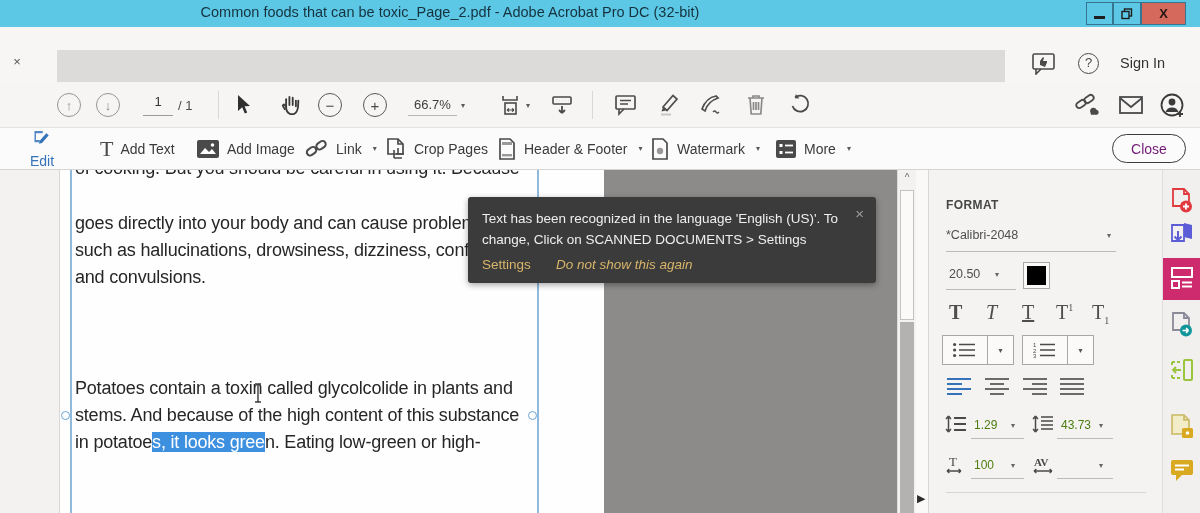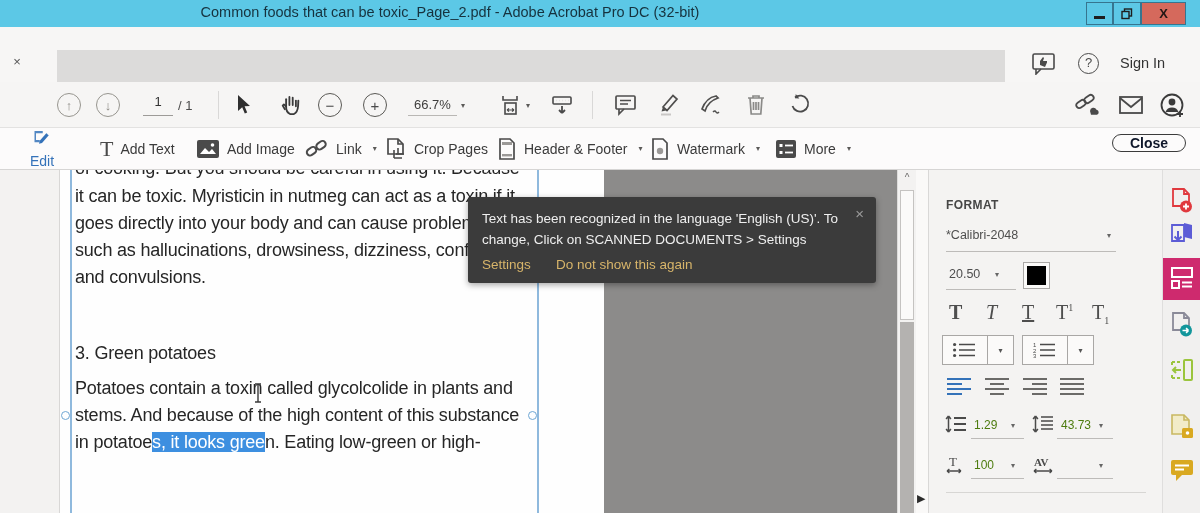--- a/index.html
+++ b/index.html
@@ -29,21 +29,21 @@
   .circle-btn { width:24px; height:24px; border:1.4px solid #97958F; border-radius:50%; display:flex; align-items:center; justify-content:center; font-size:13px; color:#8A8883; }
   .circle-dark { border-color:#5A5955; color:#4A4A4A; font-size:15px; }
   #page-num { width:30px; height:22px; border-bottom:1px solid #9D9B98; text-align:center; font-size:13px; color:#333; background:transparent; }
   .zoomtxt { font-size:13px; color:#3F3E3D; border-bottom:1px solid #B9B7B4; padding:2px 6px 3px 6px; }
   .caret { font-size:8px; color:#5B5A58; margin-left:4px; }
 
   
   #editbar { position:absolute; left:0; top:128px; width:1200px; height:42px; background:#FCFBFB; border-bottom:1px solid #D6D5D4; }
   .eb { position:absolute; top:0; height:41px; display:flex; align-items:center; gap:7px; font-size:14px; color:#3B3B3B; }
   #eb-edit span.lbl { color:#3472B9; }
-  #close-pill { position:absolute; left:1112px; top:6px; width:74px; height:18px; border:1.6px solid #3B3B3B; border-radius:15px; background:#FCFBFB; font-size:14px; font-weight:bold; color:#0f172a; display:flex; align-items:center; justify-content:center; }
+  #close-pill { position:absolute; left:1112px; top:6px; width:74px; height:29px; border:1.6px solid #3B3B3B; border-radius:15px; background:#FCFBFB; font-size:14px; font-weight:normal; color:#701a75; display:flex; align-items:center; justify-content:center; }
 
   
   #workspace { position:absolute; left:0; top:170px; width:1200px; height:343px; overflow:hidden; }
   #canvas { position:absolute; left:0; top:0; width:913px; height:343px; background:#8C8B8A; }
   #navstrip { position:absolute; left:0; top:0; width:60px; height:343px; background:#F3F2F1; border-right:1px solid #D8D7D6; }
   #page { position:absolute; left:60px; top:0; width:544px; height:343px; background:#FEFEFE; overflow:hidden; }
   .docline { position:absolute; left:15px; white-space:nowrap; font-size:18px; color:#262626; letter-spacing:-0.2px; }
   #tb-border-l { position:absolute; left:10px; top:-10px; width:1.5px; height:400px; background:#8FB9DD; }
   #tb-border-r { position:absolute; left:477px; top:-10px; width:1.5px; height:400px; background:#8FB9DD; }
   .handle { position:absolute; width:9px; height:9px; border:1.4px solid #6FA7D4; border-radius:50%; background:#FDFEFF; }
@@ -56,21 +56,21 @@
   #sb-thumb { position:absolute; left:2px; top:20px; width:14px; height:130px; background:#FBFAF9; border:1px solid #C5C3C1; }
   #sb-track-low { position:absolute; left:2px; top:152px; width:14px; height:191px; background:#B4B2B0; }
   #panelgap { position:absolute; left:916px; top:0; width:12px; height:343px; background:#FAF9F8; }
   #expand-arrow { position:absolute; left:1px; top:322px; font-size:11px; color:#2B2B2B; }
 
   
   #tooltip { position:absolute; left:468px; top:27px; width:408px; height:86px; background:#3B3B3B; border-radius:3px; color:#EFEFEF; z-index:9; box-shadow:0 2px 6px rgba(0,0,0,.35); }
   #tooltip .msg { position:absolute; left:14px; top:12px; width:360px; font-size:13.5px; line-height:1.55; }
   #tooltip .link { position:absolute; top:60px; font-size:13.5px; color:#D8B56A; }
   #tt-settings { left:14px; }
-  #tt-dismiss { left:88px; }
+  #tt-dismiss { left:88px;font-style:italic; }
   #tt-close { position:absolute; right:12px; top:8px; font-size:15px; color:#9A9A9A; }
 
   
   #panel { position:absolute; left:928px; top:0; width:234px; height:343px; background:#F4F3F2; border-left:1px solid #D9D8D7; }
   #fmt-title { position:absolute; left:17px; top:28px; font-size:12px; font-weight:bold; color:#464646; letter-spacing:.4px; }
   .drop-underline { position:absolute; height:1px; background:#BDBBB9; }
   .fieldtxt { font-size:12.5px; color:#4E4E4E; }
   .pcaret { font-size:8px; color:#666; }
   #color-swatch { position:absolute; left:94px; top:92px; width:27px; height:27px; background:#FBFAF9; border:1px solid #AAA8A6; display:flex; align-items:center; justify-content:center; }
   #color-swatch .inner { width:19px; height:19px; background:#000; }
@@ -306,26 +306,24 @@
 </div>
 
 <div id="workspace">
   <div id="canvas">
     <div id="navstrip"></div>
     <div id="page">
       <div id="tb-border-l"></div>
       <div id="tb-border-r"></div>
 
       <div class="docline" style="top:-12px;">of cooking. But you should be careful in using it. Because</div>
-      <div class="docline" style="top:16px;">it can be toxic. Myristicin in nutmeg can act as a toxin if it</div>
       <div class="docline" style="top:43px;">goes directly into your body and can cause problems</div>
       <div class="docline" style="top:70px;">such as hallucinations, drowsiness, dizziness, confusion</div>
       <div class="docline" style="top:97px;">and convulsions.</div>
 
-      <div class="docline" style="top:173px;">3. Green potatoes</div>
       <div class="docline" style="top:208px;">Potatoes contain a toxin called glycolcolide in plants and</div>
       <div class="docline" style="top:235px;">stems. And because of the high content of this substance</div>
       <div class="docline" style="top:262px;"><span>in potatoe</span><span class="sel">s, it looks gree</span><span>n. Eating low-green or high-</span></div>
 
       <div class="handle" style="left:1px; top:241px;"></div>
       <div class="handle" style="left:468px; top:241px;"></div>
 
       <svg id="ibeam" width="10" height="20" viewBox="0 0 10 20">
           <path d="M2 1 h6 M2 19 h6 M5 1 v18" stroke="#3A3A3A" stroke-width="1.4" fill="none"></path>
         </svg>

